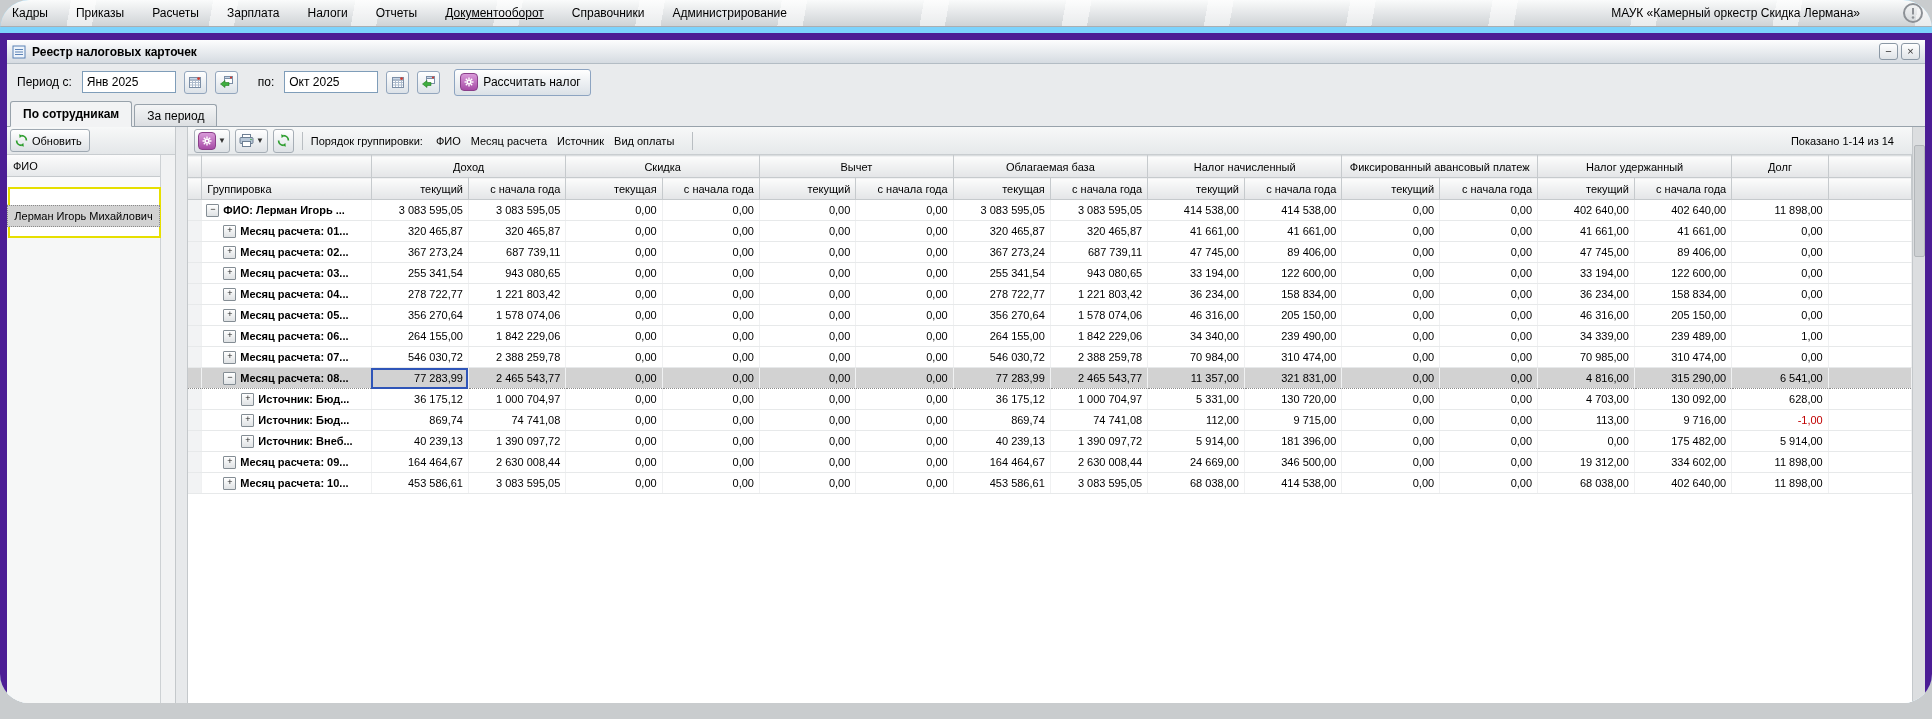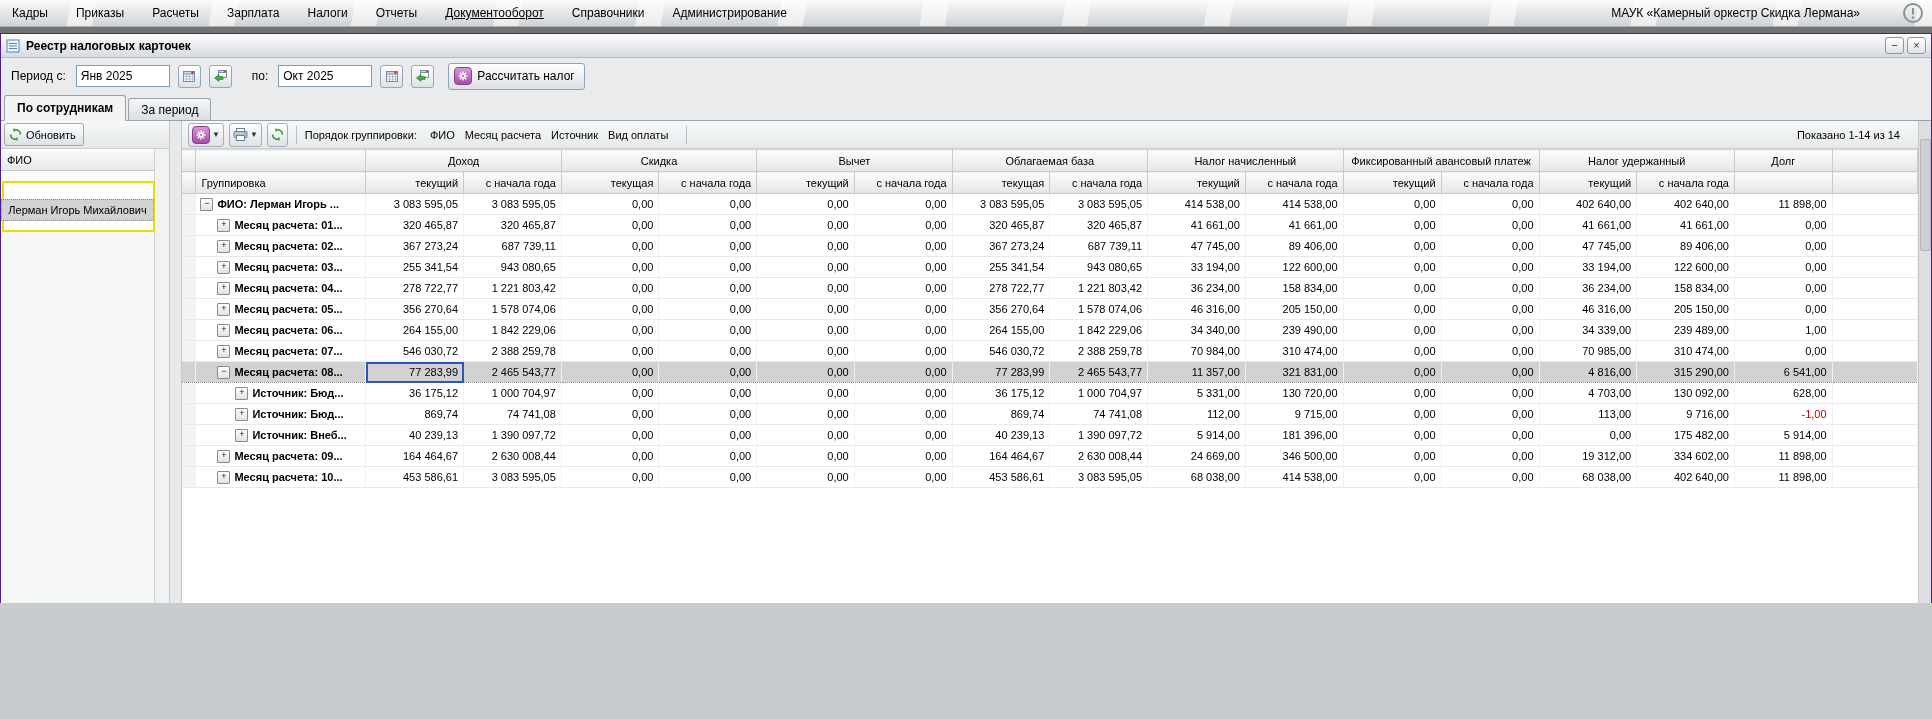--- a/index.html
+++ b/index.html
@@ -1,31 +1,31 @@
 <!DOCTYPE html>
 <html><head>
 <meta charset="utf-8">
 <style>
   html,body{margin:0;padding:0;background:#c9ccce;}
-  #app{position:relative;width:1932px;height:603px;overflow:hidden;background:#737373;
-       font-family:"Liberation Sans","DejaVu Sans",sans-serif;font-size:11px;color:#000;}
+  #app{position:relative;width:1932px;height:703px;overflow:hidden;background:#7dd3fc;
+       font-family:"Liberation Sans","DejaVu Sans",sans-serif;font-size:11px;color:#000;border-radius:29px;}
   
   .menubar{position:absolute;left:0;top:0;width:100%;height:27px;box-sizing:border-box;
     background:linear-gradient(#fafbfb,#cfd3d6);border-bottom:1px solid #a9aeb2;
     display:flex;align-items:center;padding:0 8px 0 12px;gap:28px;font-size:12px;}
   .menubar .streaks{position:absolute;inset:0;
     background:repeating-linear-gradient(100deg,rgba(255,255,255,0) 0 70px,rgba(255,255,255,.55) 70px 95px,rgba(255,255,255,0) 95px 140px);
     pointer-events:none;}
   .menu-item{cursor:default;white-space:nowrap;position:relative;z-index:1;}
   .menu-item.u{text-decoration:underline;}
   .company{margin-left:auto;margin-right:14px;white-space:nowrap;position:relative;z-index:1;}
   .alert-ic{position:relative;z-index:1;width:22px;height:22px;flex:0 0 auto;}
   
   .window{position:absolute;left:0;top:33px;width:1932px;height:684px;box-sizing:border-box;
-    border:1px solid #4c1d95;background:#e9ebed;display:flex;flex-direction:column;}
+    border:7px solid #4c1d95;background:#e9ebed;display:flex;flex-direction:column;}
   .titlebar{height:23px;flex:0 0 23px;display:flex;align-items:center;gap:6px;padding:0 5px;
     background:linear-gradient(#fdfdfe,#d5dbe1);border-bottom:1px solid #b3bcc4;}
   .title-text{font-weight:bold;font-size:12px;}
   .winbtns{margin-left:auto;display:flex;gap:3px;}
   .winbtn{width:17px;height:15px;border:1px solid #8b98a5;border-radius:3px;
     background:linear-gradient(#ffffff,#dfe3e7);display:flex;align-items:center;justify-content:center;
     font-size:11px;line-height:11px;color:#333;}
   
   .ptoolbar{height:36px;flex:0 0 36px;display:flex;align-items:center;gap:6px;padding:0 10px;font-size:12px;}
   .plabel{margin-right:4px;}

